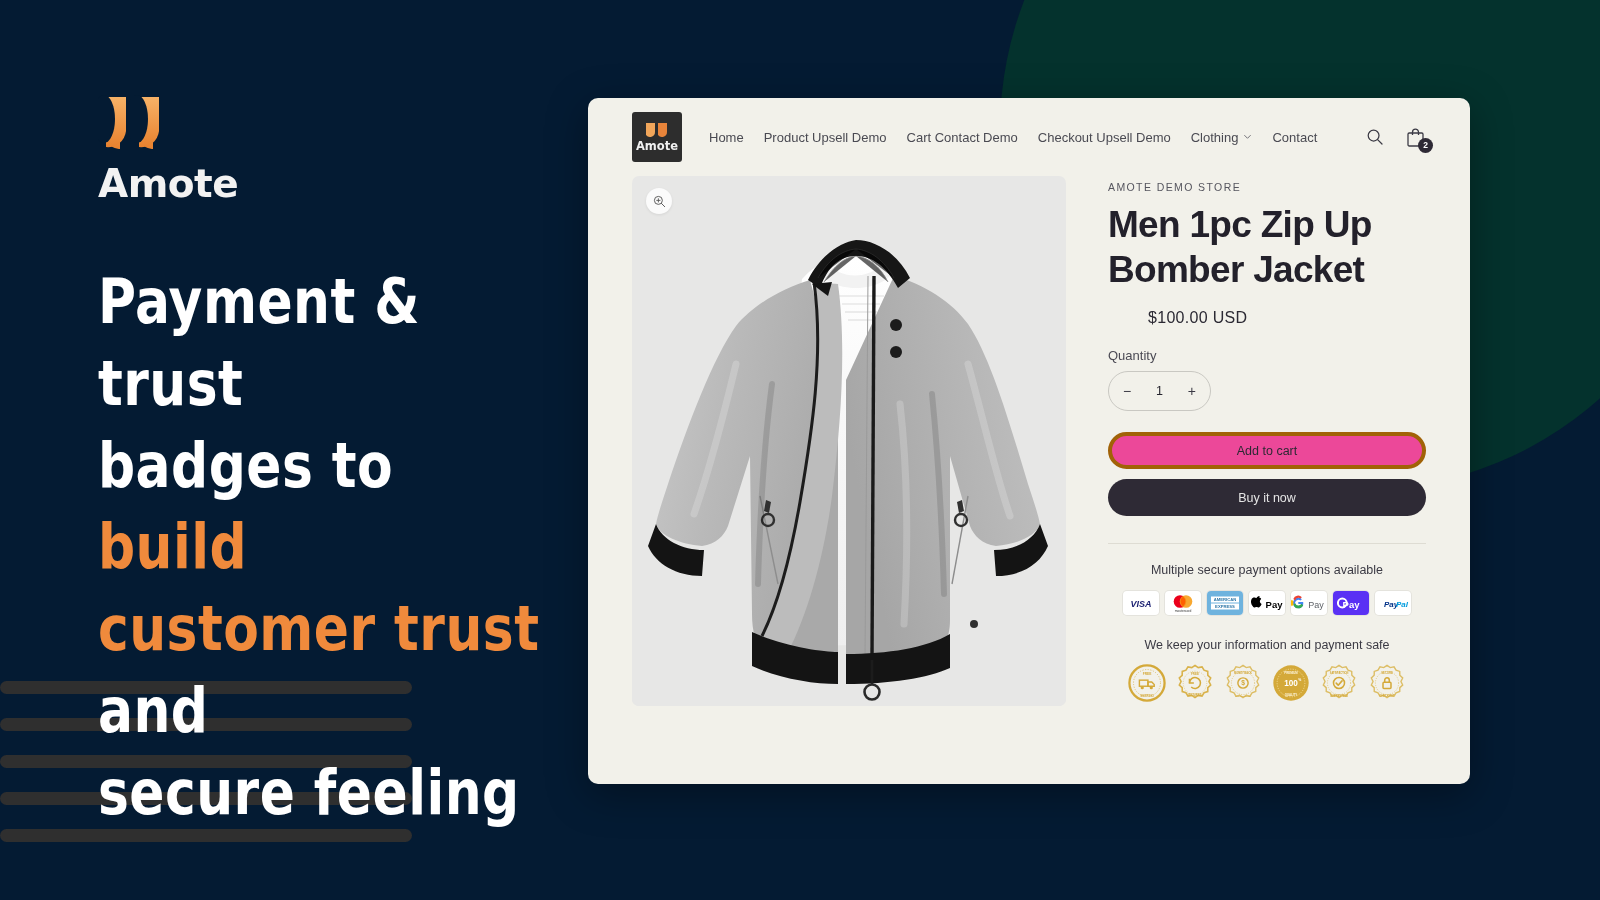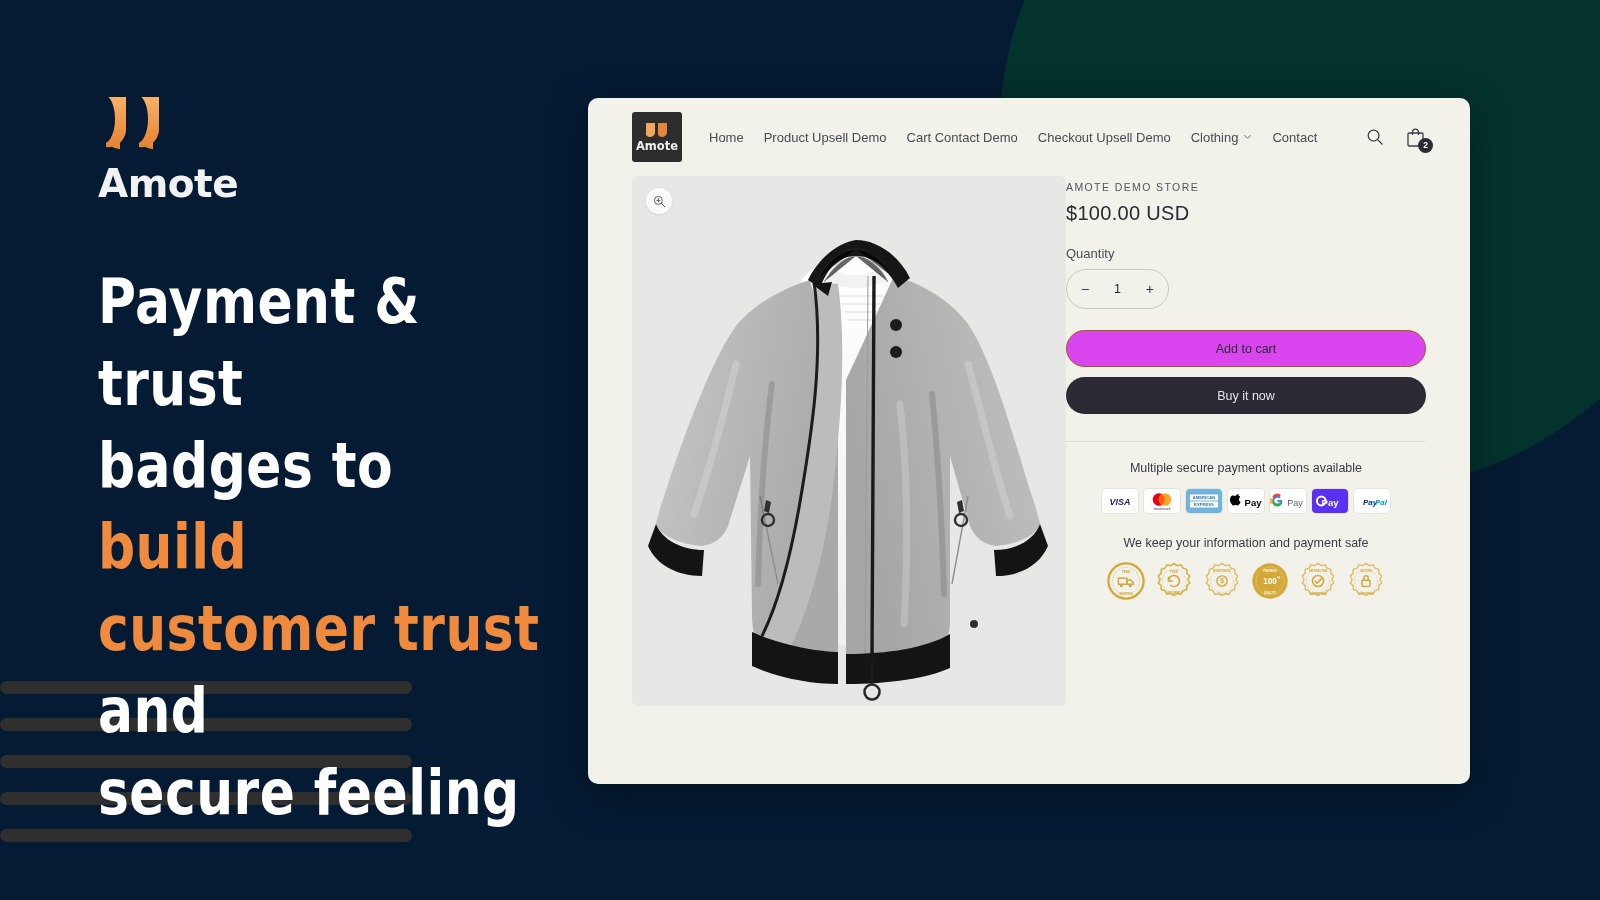--- a/index.html
+++ b/index.html
@@ -86,21 +86,21 @@
   .icon-btn{ cursor:pointer; position:relative; display:flex; }
   .cart-badge{
     position:absolute; right:-7px; bottom:-5px;
     width:15px; height:15px; border-radius:50%;
     background:#2E2A35; color:#fff; font-size:8.5px;
     display:flex; align-items:center; justify-content:center;
     font-weight:bold;
   }
 
   
-  .product{ display:flex; padding:0 44px; }
+  .product{ display:flex; padding:0 44px; gap:42px; }
   .gallery{
     width:434px; height:530px; background:#E7E7E6;
     border-radius:7px; position:relative; overflow:hidden;
     flex:0 0 auto;
   }
   .zoom-btn{
     position:absolute; left:14px; top:12px;
     width:26px; height:26px; border-radius:50%;
     background:#fbfbfb; display:flex; align-items:center; justify-content:center;
     cursor:pointer; box-shadow:0 1px 3px rgba(0,0,0,.08);
@@ -110,35 +110,35 @@
 
   .info{ padding-top:5px; flex:1 1 auto; min-width:0; }
   .vendor{
     font-size:10.5px; letter-spacing:1.4px; color:#55555e;
     text-transform:uppercase; margin-bottom:9px;
   }
   .ptitle{
     font-size:37px; line-height:1.22; color:#23212B;
     font-weight:bold; letter-spacing:-0.7px; margin-bottom:17px;
   }
-  .price{ font-size:20px; color:#2b2933; margin-bottom:21px; letter-spacing:.3px;}
+  .price{ font-size:16px; color:#2b2933; margin-bottom:21px; letter-spacing:.3px;margin-left:40px;}
   .qty-label{ font-size:13px; color:#4b4a54; margin-bottom:8px; }
   .qty-box{
     width:103px; height:40px; border:1px solid #c9c8c2; border-radius:20px;
     display:flex; align-items:center; justify-content:space-between;
     padding:0 14px; background:transparent; margin-bottom:21px;
   }
   .qty-btn{ font-size:14px; color:#3a3944; cursor:pointer; user-select:none; line-height:1;}
   .qty-val{ font-size:12.5px; color:#25242e; }
   .btn{
     width:100%; height:37px; border-radius:19px;
     display:flex; align-items:center; justify-content:center;
     font-size:12.5px; cursor:pointer; margin-bottom:10px;
   }
-  .btn-add{ background:#d946ef; border:1px solid #a16207; color:#2b2933; }
+  .btn-add{ background:#ec4899; border:4px solid #a16207; color:#2b2933; }
   .btn-buy{ background:#2E2A35; color:#e5e5e5; margin-bottom:0; }
 
   .divider{ height:1px; background:#dedcd3; margin:27px 0 0 0; }
 
   .trust-title{
     text-align:center; font-size:12.5px; color:#3b3a44;
     margin-top:19px; margin-bottom:14px;
   }
   .paylist{ display:flex; justify-content:center; gap:6px; flex-wrap:wrap; }
   .paycard{
@@ -347,20 +347,21 @@
         </g>
         <g opacity=".12" stroke="#000000" stroke-width="6" fill="none" stroke-linecap="round">
           <path d="M140 200 C132 260 128 330 126 400"></path>
           <path d="M300 210 C306 270 310 340 312 410"></path>
         </g>
       </svg>
     </div>
 
     <div class="info">
       <div class="vendor">AMOTE DEMO STORE</div>
+      <h2 class="ptitle">Men 1pc Zip Up Bomber Jacket</h2>
       <div class="price">$100.00 USD</div>
 
       <div class="qty-label">Quantity</div>
       <div class="qty-box">
         <span class="qty-btn">−</span>
         <span class="qty-val">1</span>
         <span class="qty-btn">+</span>
       </div>
 
       <div class="btn btn-add">Add to cart</div>

